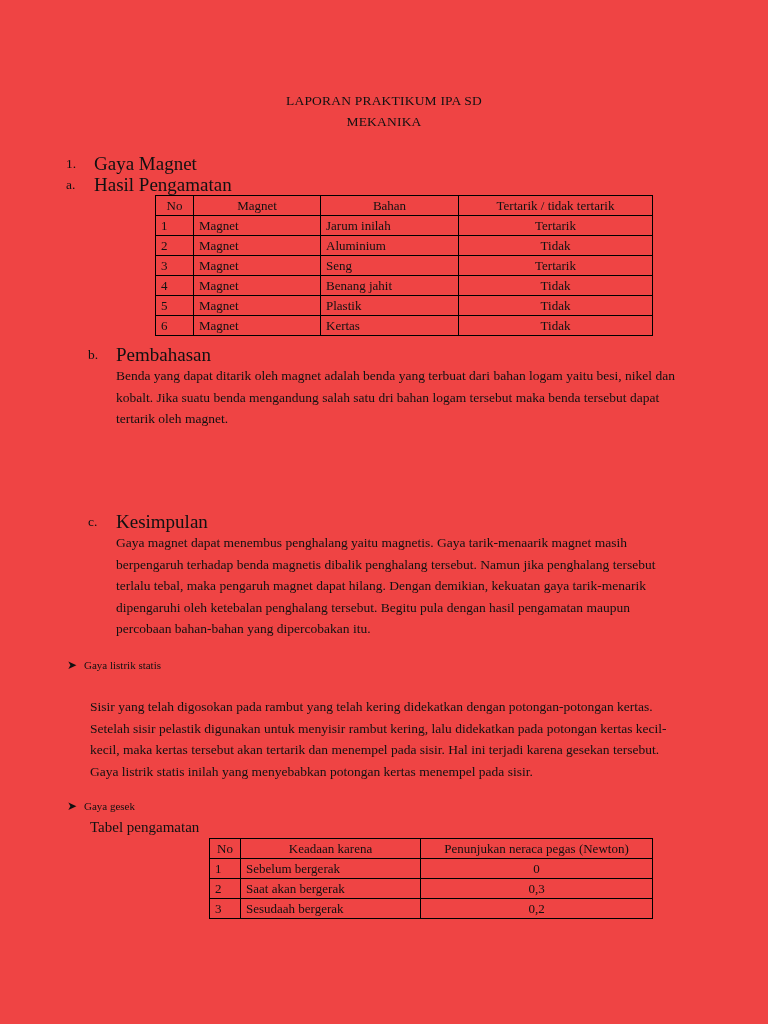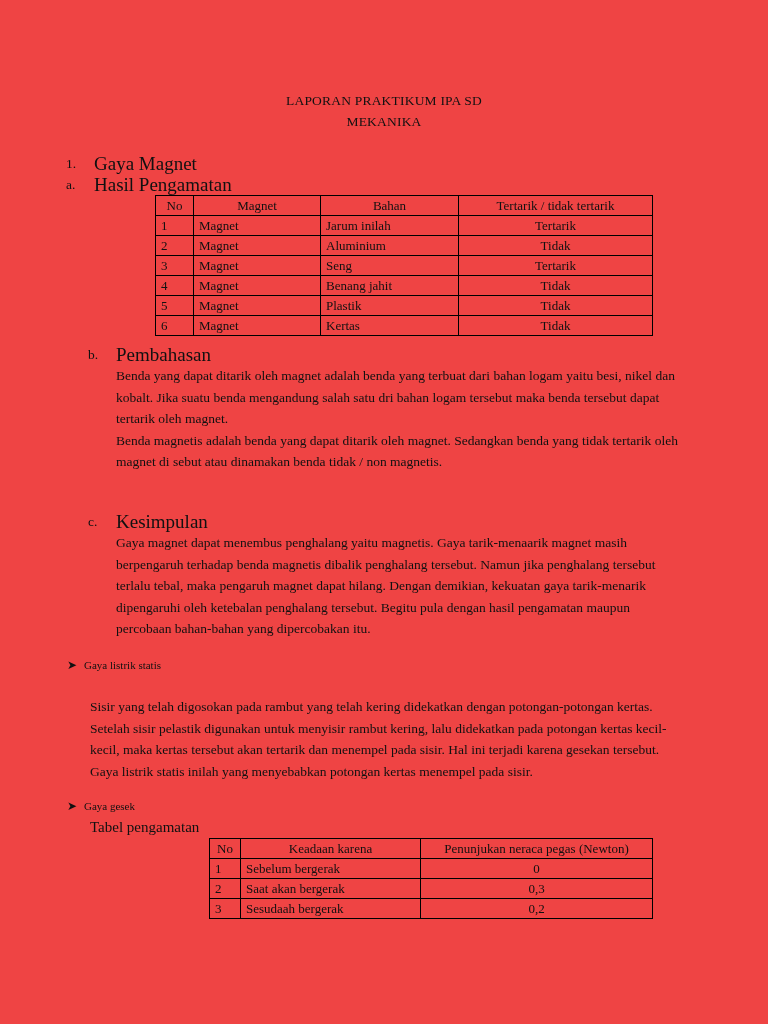--- a/index.html
+++ b/index.html
@@ -188,21 +188,20 @@
       </tr>
     </tbody>
   </table>
 
   <div class="item" style="left:88px; top:344px;">
     <span class="marker">b.</span>
     <span class="label">Pembahasan</span>
   </div>
   <div class="para" style="left:116px; top:365px; width:562px;">
     <p>Benda yang dapat ditarik oleh magnet adalah benda yang terbuat dari bahan logam yaitu besi, nikel dan kobalt. Jika suatu benda mengandung salah satu dri bahan logam tersebut maka benda tersebut dapat tertarik oleh magnet.</p>
-    <p>Benda magnetis adalah benda yang dapat ditarik oleh magnet. Sedangkan benda yang tidak tertarik oleh magnet di sebut atau dinamakan benda tidak / non magnetis.</p>
   </div>
 
   <div class="item" style="left:88px; top:511px;">
     <span class="marker">c.</span>
     <span class="label">Kesimpulan</span>
   </div>
   <div class="para" style="left:116px; top:532px; width:562px;">
     <p>Gaya magnet dapat menembus penghalang yaitu magnetis. Gaya tarik-menaarik magnet masih berpengaruh terhadap benda magnetis dibalik penghalang tersebut. Namun jika penghalang tersebut terlalu tebal, maka pengaruh magnet dapat hilang. Dengan demikian, kekuatan gaya tarik-menarik dipengaruhi oleh ketebalan penghalang tersebut. Begitu pula dengan hasil pengamatan maupun percobaan bahan-bahan yang dipercobakan itu.</p>
   </div>
 

